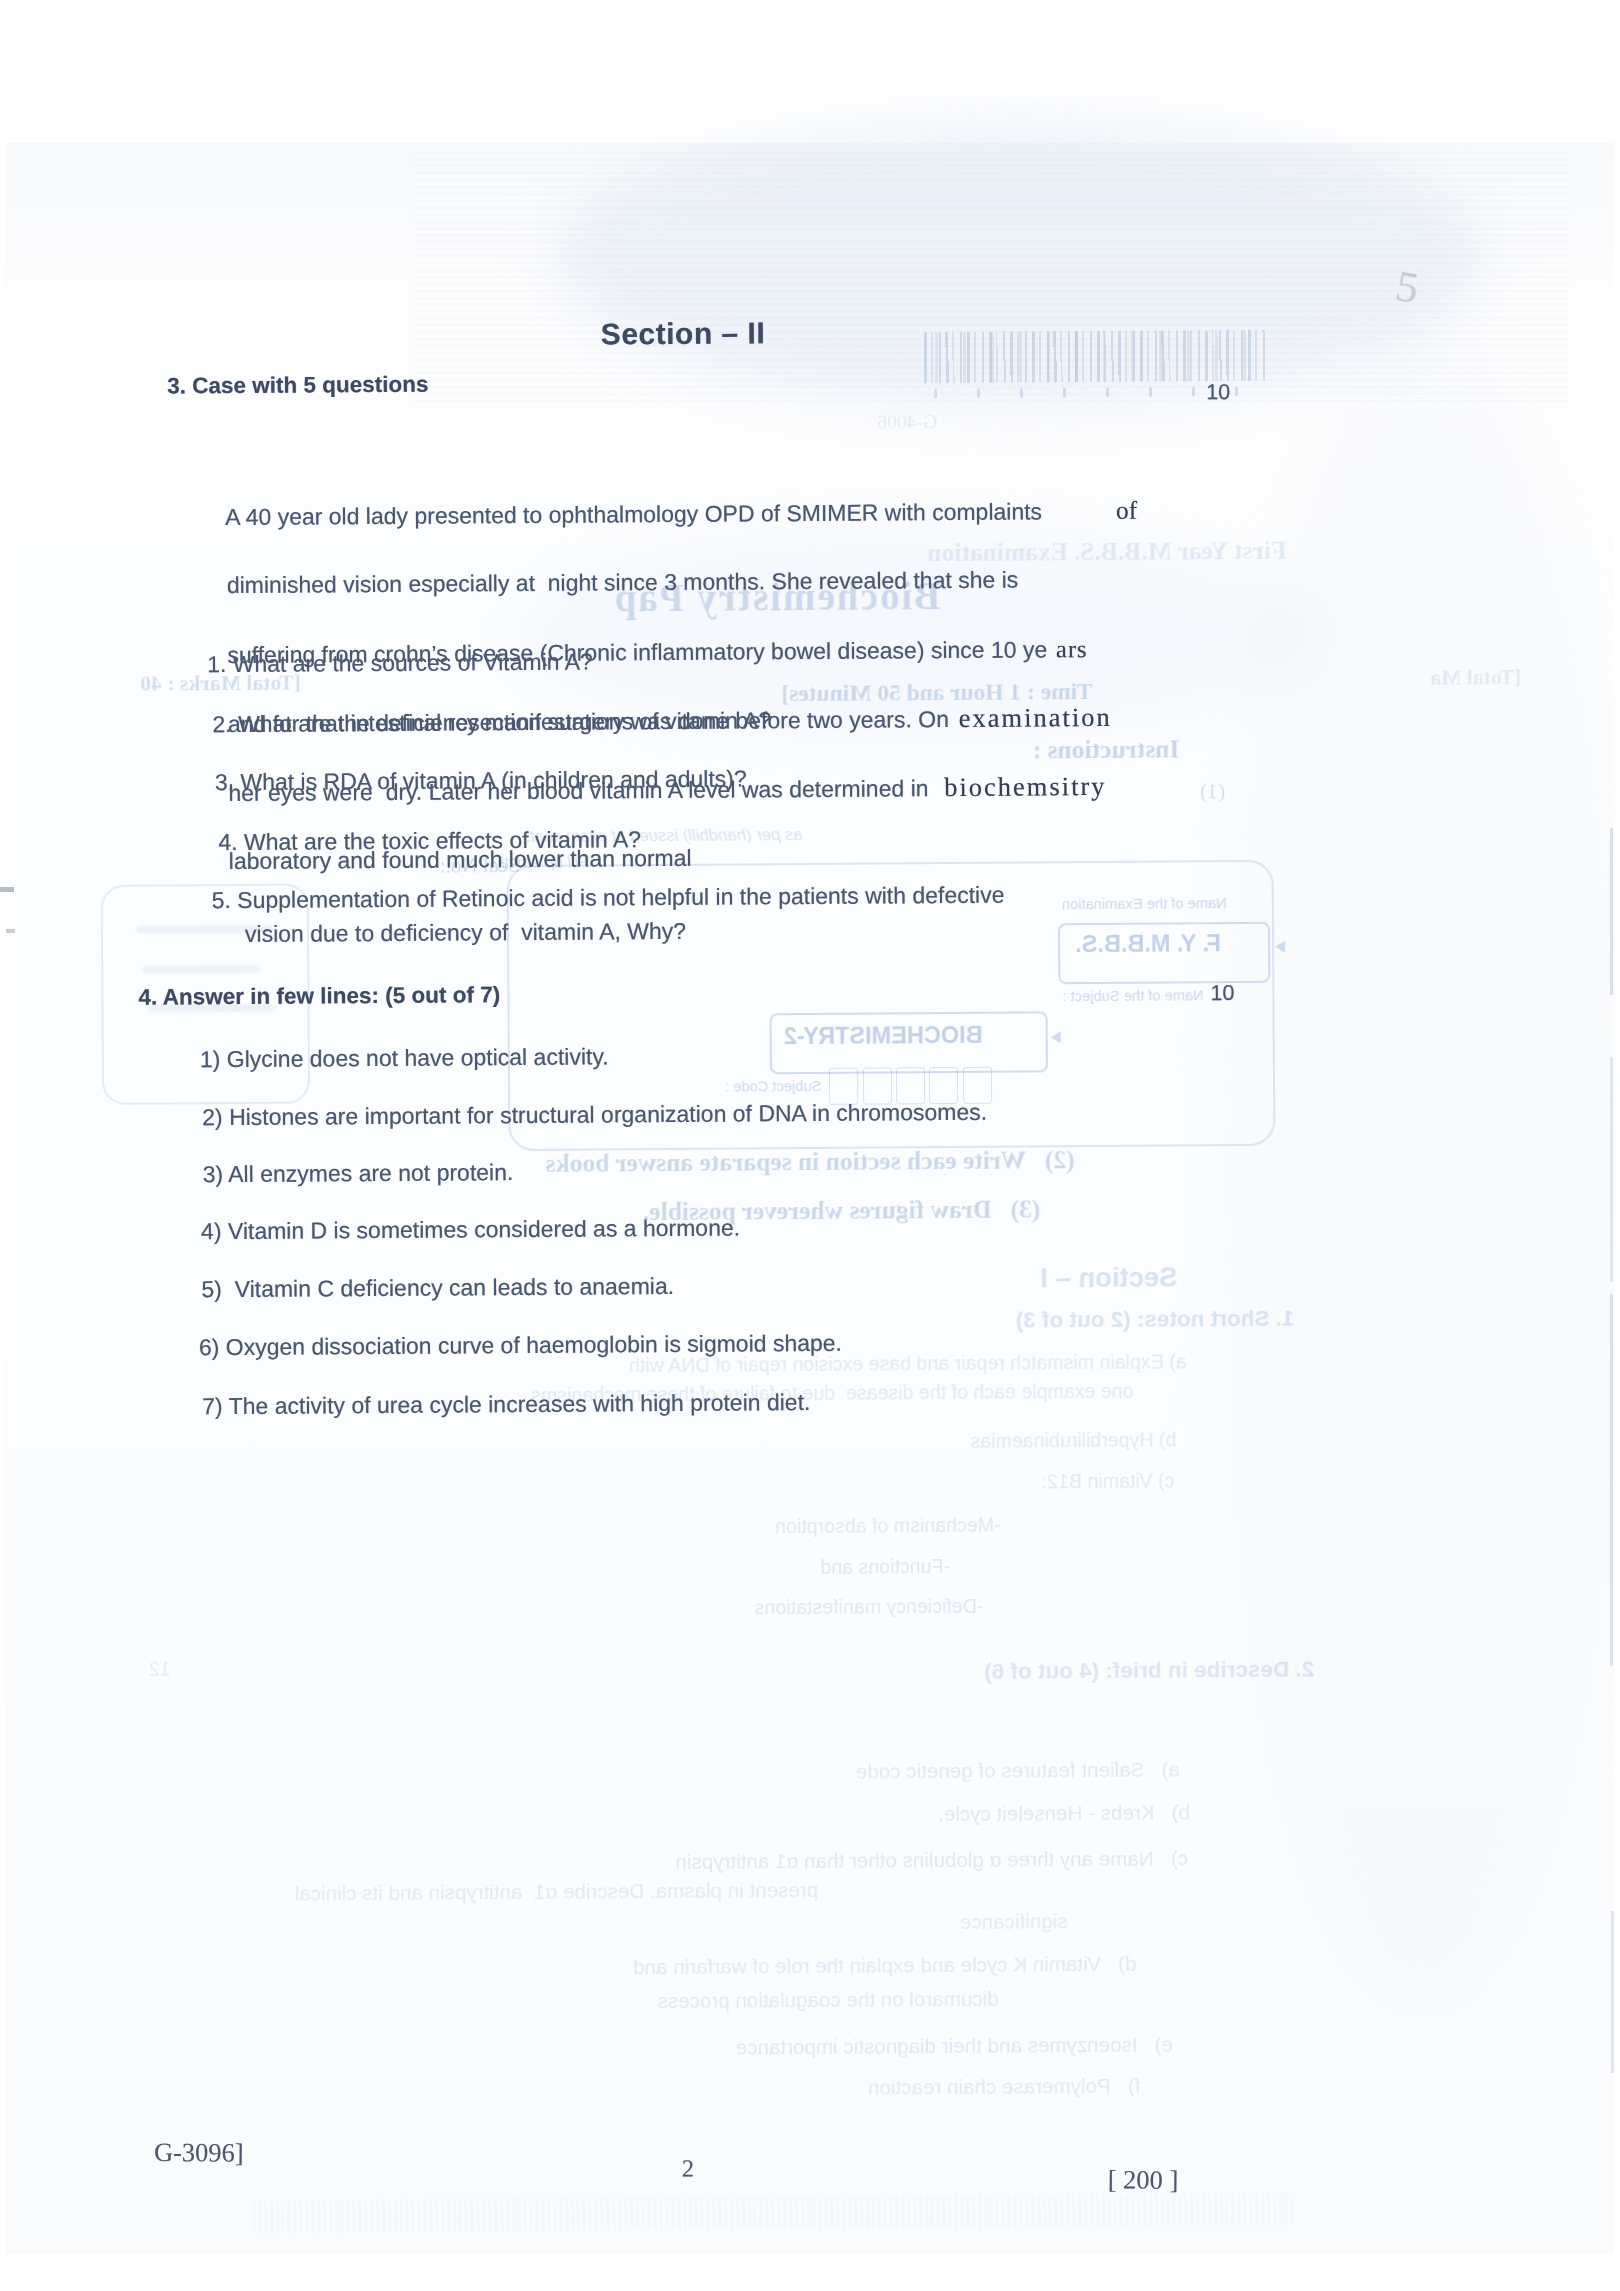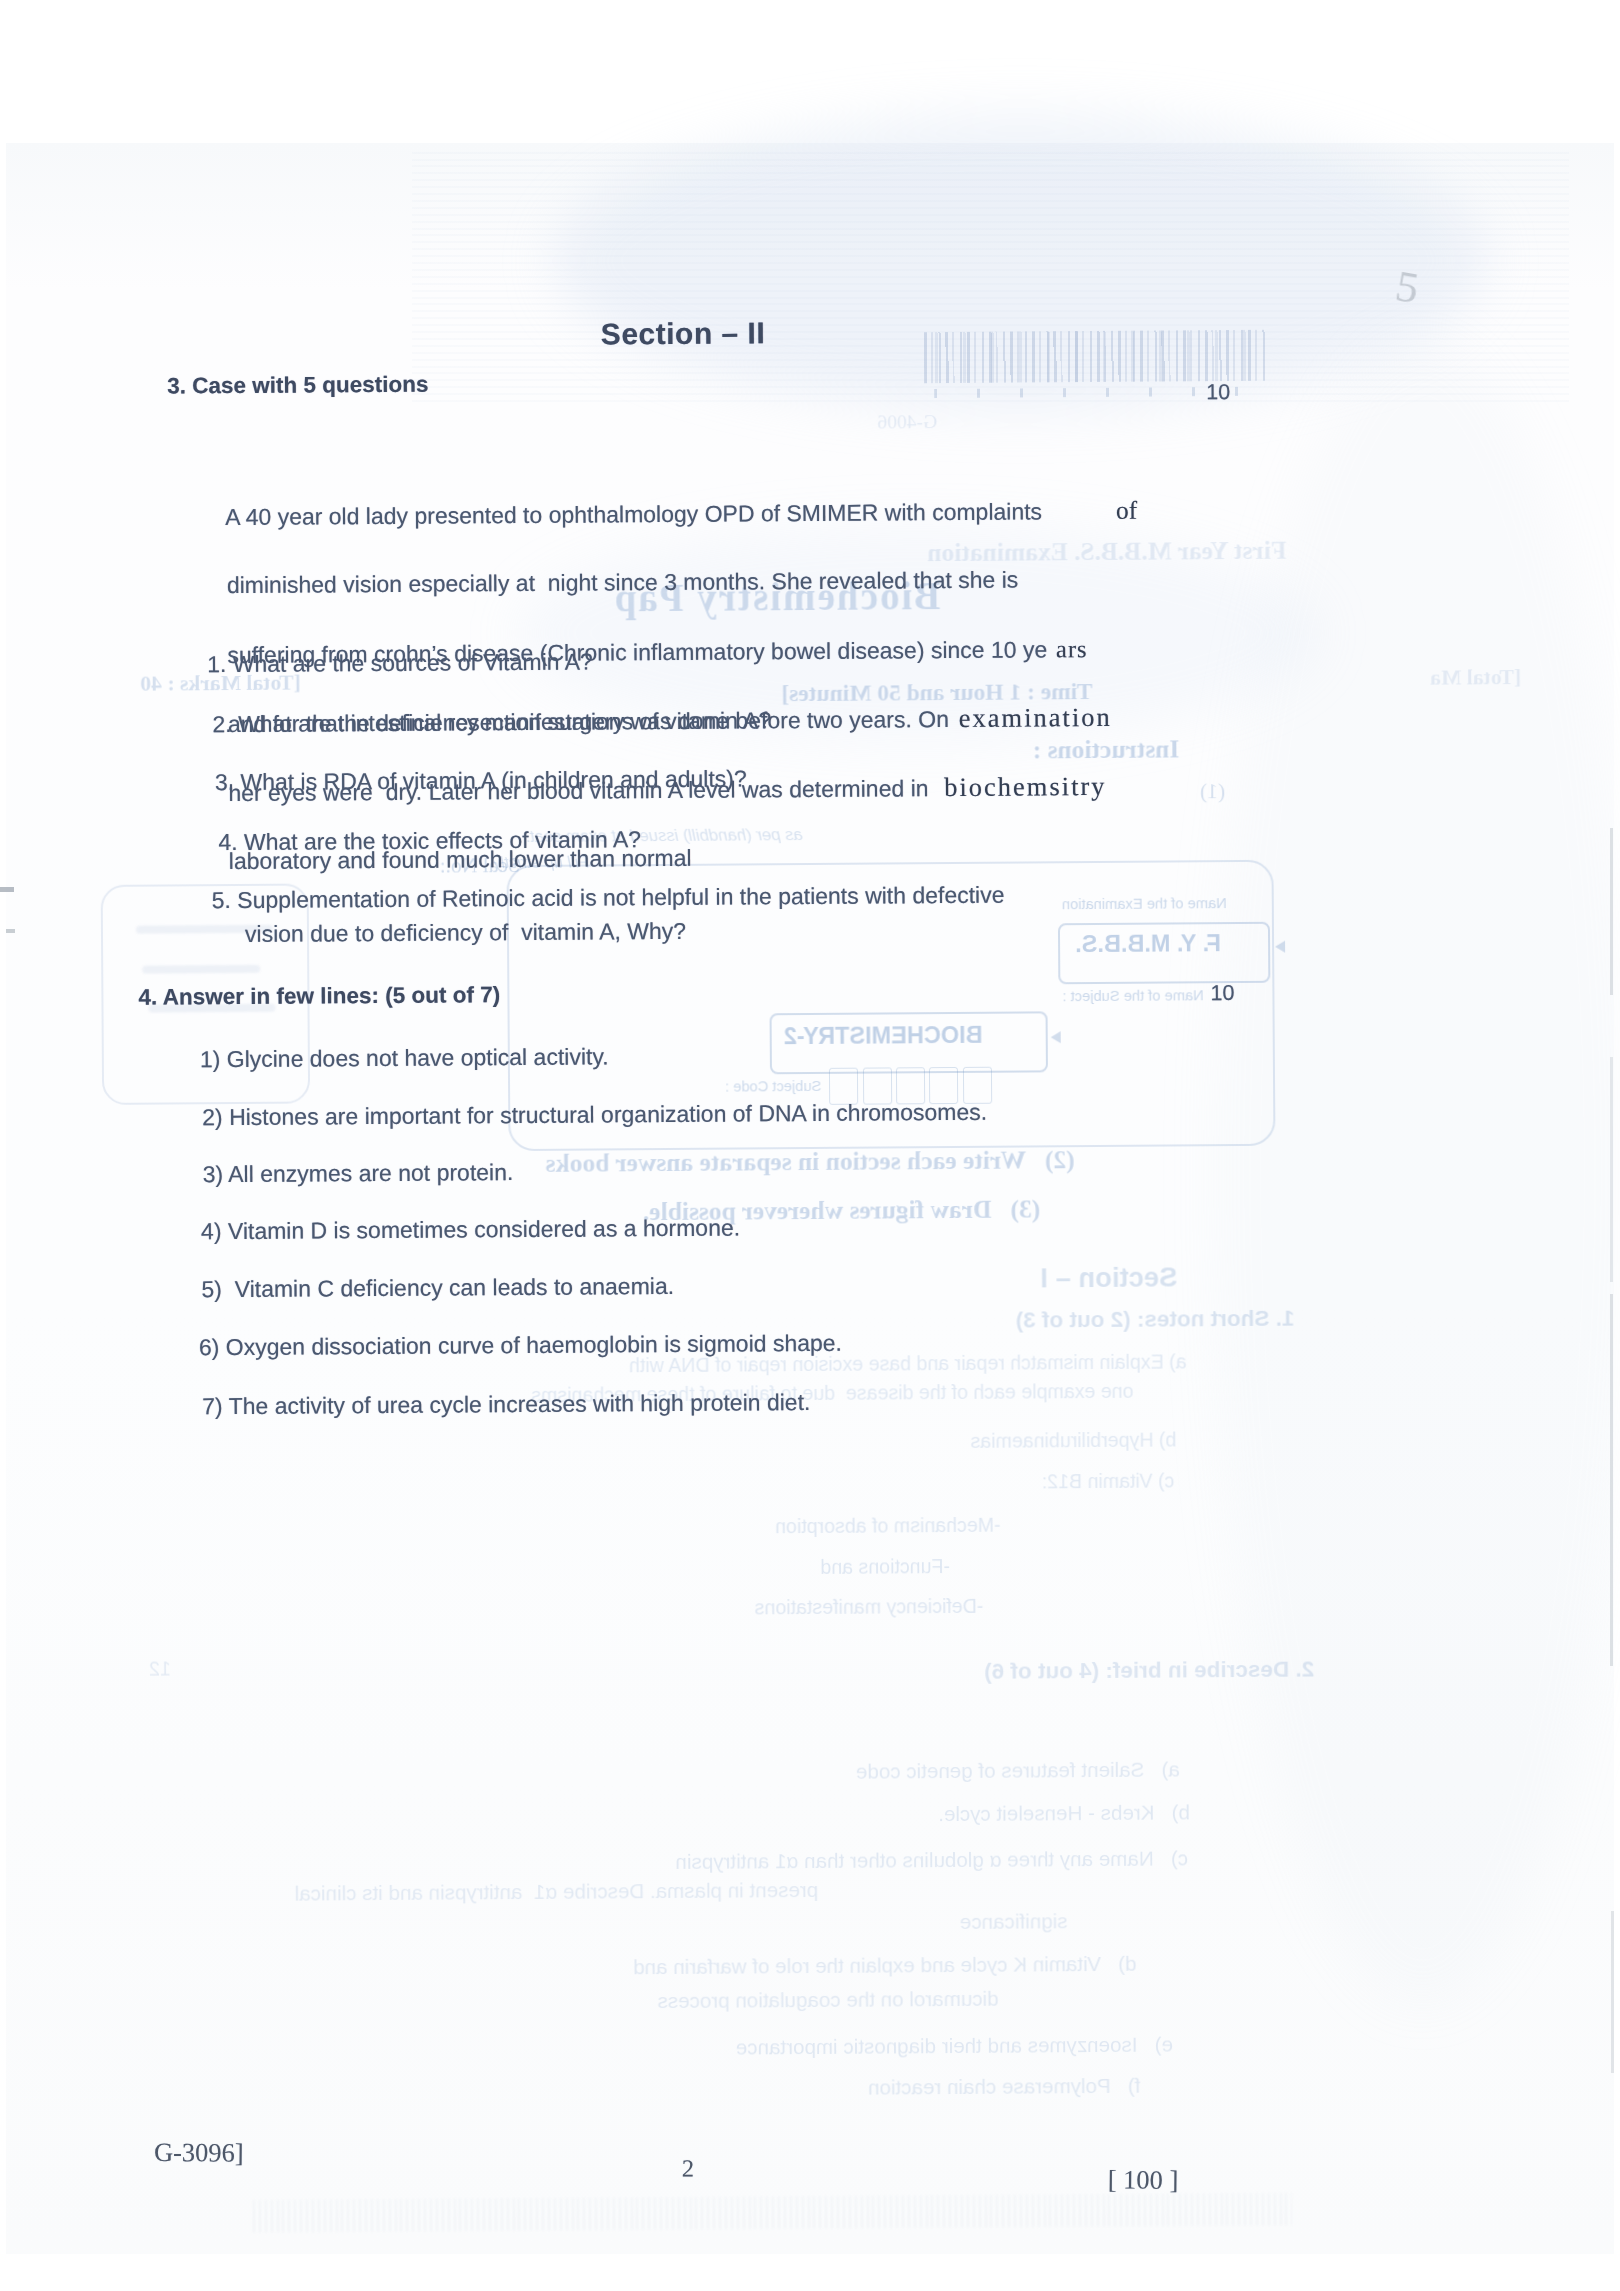--- a/index.html
+++ b/index.html
@@ -182,21 +182,21 @@
   <div class="t ink body-text" style="left:200px;top:1272px;">5)  Vitamin C deficiency can leads to anaemia.</div>
   <div class="t ink body-text" style="left:197px;top:1330px;">6) Oxygen dissociation curve of haemoglobin is sigmoid shape.</div>
   <div class="t ink body-text" style="left:200px;top:1389px;">7) The activity of urea cycle increases with high protein diet.</div>
 
   <div class="bottom-band"></div>
 </div>
 
 <div class="footer-layer">
   <div class="t srf footer-ink" style="left:154px;top:2137px;font-size:26.5px;">G-3096]</div>
   <div class="t srf footer-ink" style="left:682px;top:2150px;font-size:24.5px;">2</div>
-  <div class="t srf footer-ink" style="left:1108px;top:2156px;font-size:26.5px;">[ 100 ]</div>
+  <div class="t srf footer-ink" style="left:1108px;top:2156px;font-size:26.5px;">[ 200 ]</div>
 </div>
 
 <div class="pencil">5</div>
 <div class="redge" style="left:1610px;top:828px;height:167px;opacity:.30;"></div>
 <div class="redge" style="left:1610px;top:1057px;height:225px;opacity:.22;"></div>
 <div class="redge" style="left:1610px;top:1294px;height:372px;opacity:.30;"></div>
 <div class="redge" style="left:1611px;top:1911px;height:162px;opacity:.25;"></div>
 <div class="ledge" style="left:0;top:887px;width:13.7px;height:4.9px;opacity:.55;"></div>
 <div class="ledge" style="left:5.9px;top:929px;width:8.8px;height:3.9px;opacity:.40;"></div>
 

